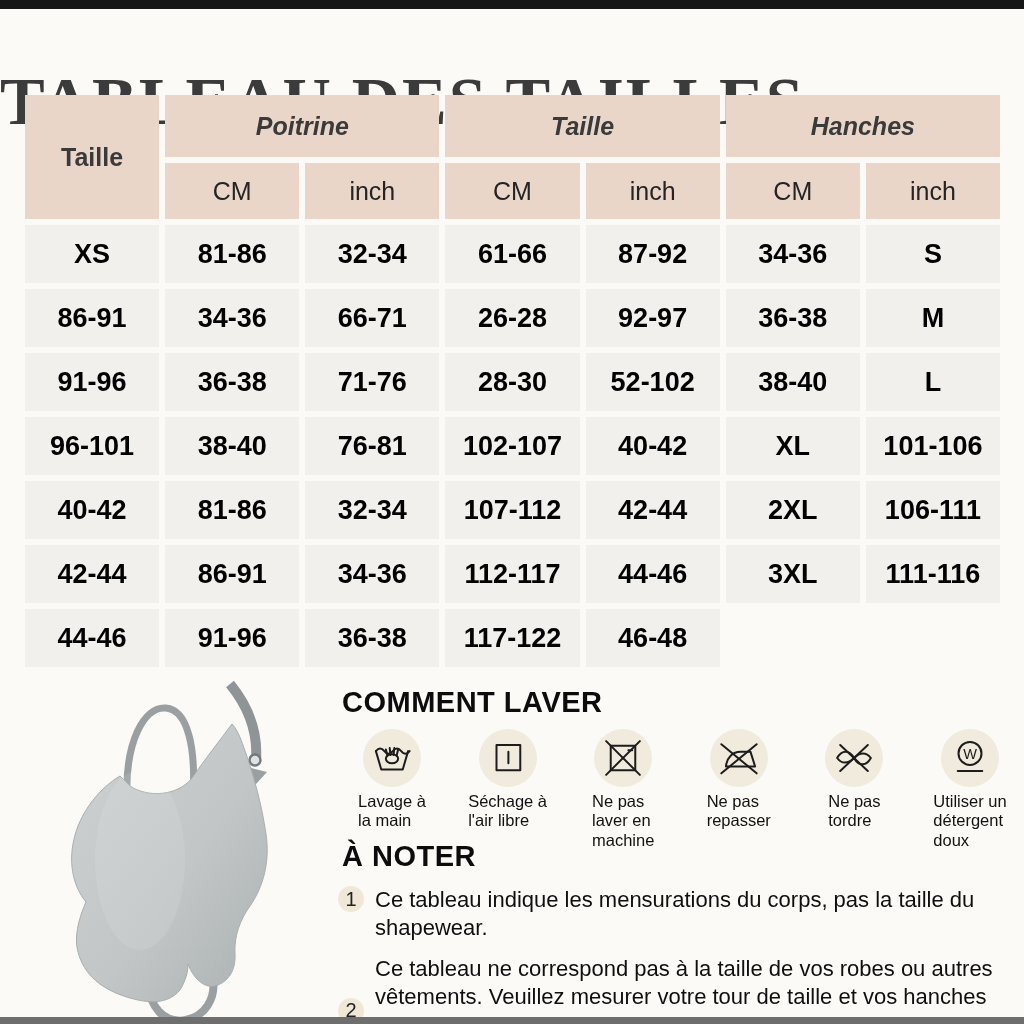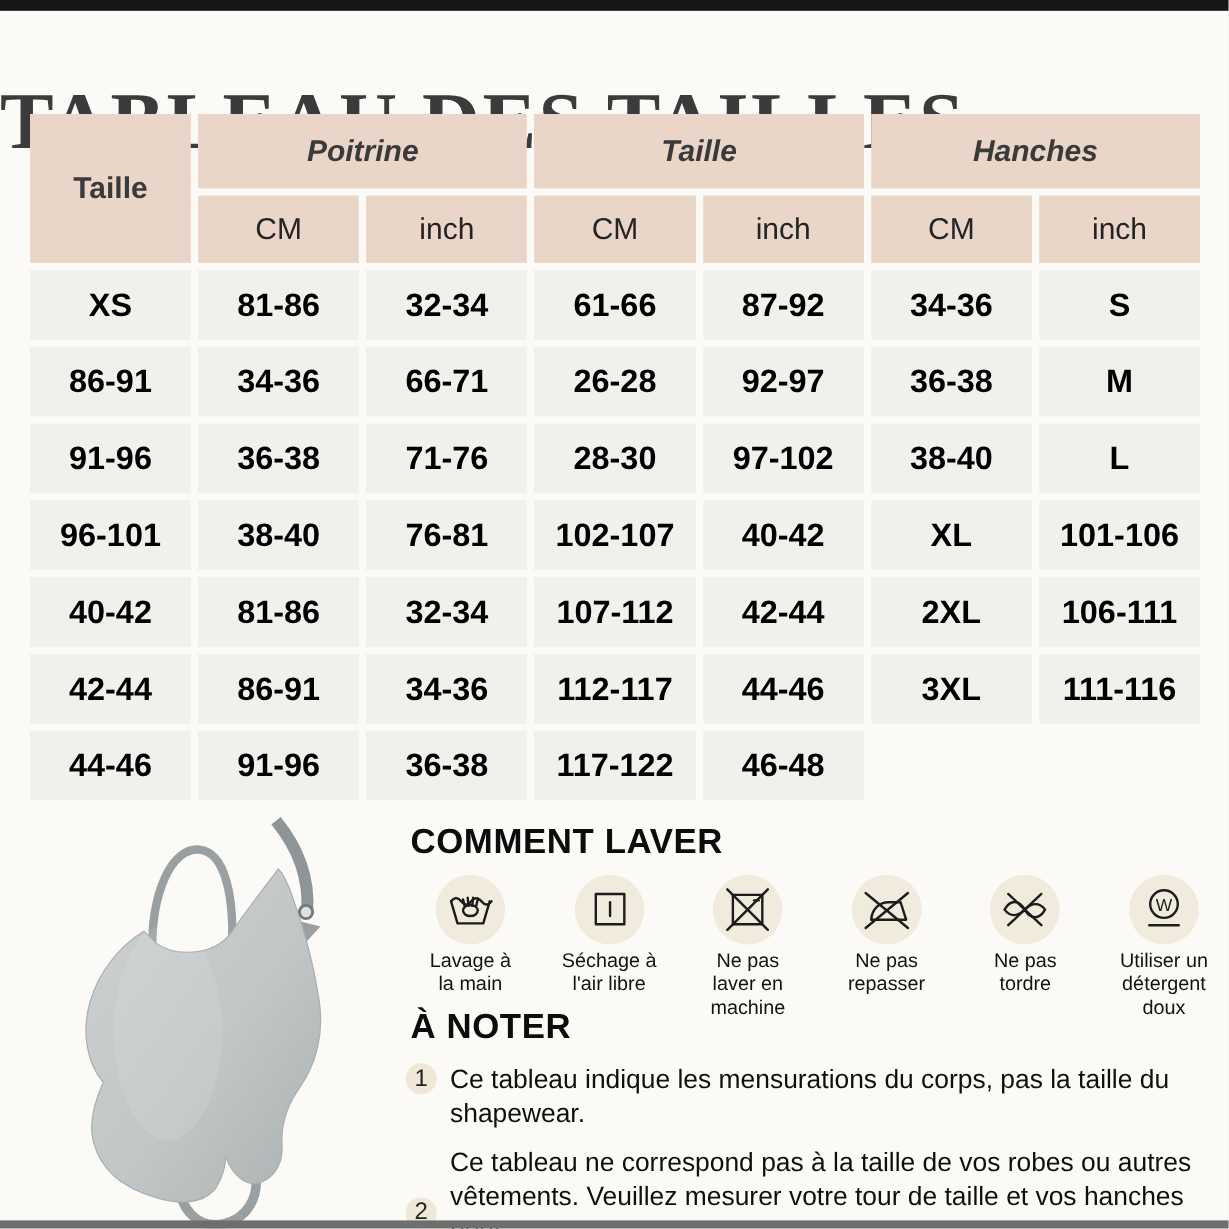--- a/index.html
+++ b/index.html
@@ -43,21 +43,21 @@
     display:flex; justify-content:space-between;
   }
   .wash-item{width:108px;display:flex;flex-direction:column;align-items:center;}
   .icon-circle{
     width:58px;height:58px;border-radius:50%;
     background:var(--icon-circle-bg,#f0ebdd);
     display:flex;align-items:center;justify-content:center;margin-bottom:5px;
   }
   .icon-circle svg{display:block;}
   .wash-label{
-    font-size:16.5px; line-height:1.18; text-align:center; color:#121212;
+    font-size:16.5px; line-height:1.18; color:#121212;
     white-space:pre-line;
   }
   .notes{position:absolute;left:338px;top:886px;width:680px;display:flex;flex-direction:column;gap:13px;}
   .note{display:flex;align-items:flex-start;}
   .note.center{align-items:center;}
   .note-badge{
     flex:0 0 auto; width:26px;height:26px;border-radius:50%;
     background:var(--badge-bg,#efe8d6); color:#222; font-size:20px;
     display:flex;align-items:center;justify-content:center; margin-right:11px;
   }
@@ -96,21 +96,21 @@
       <div class="cell data-cell">34-36</div>
       <div class="cell data-cell">66-71</div>
       <div class="cell data-cell">26-28</div>
       <div class="cell data-cell">92-97</div>
       <div class="cell data-cell">36-38</div>
       <div class="cell data-cell">M</div>
       <div class="cell data-cell">91-96</div>
       <div class="cell data-cell">36-38</div>
       <div class="cell data-cell">71-76</div>
       <div class="cell data-cell">28-30</div>
-      <div class="cell data-cell">97-102</div>
+      <div class="cell data-cell">52-102</div>
       <div class="cell data-cell">38-40</div>
       <div class="cell data-cell">L</div>
       <div class="cell data-cell">96-101</div>
       <div class="cell data-cell">38-40</div>
       <div class="cell data-cell">76-81</div>
       <div class="cell data-cell">102-107</div>
       <div class="cell data-cell">40-42</div>
       <div class="cell data-cell">XL</div>
       <div class="cell data-cell">101-106</div>
       <div class="cell data-cell">40-42</div>

